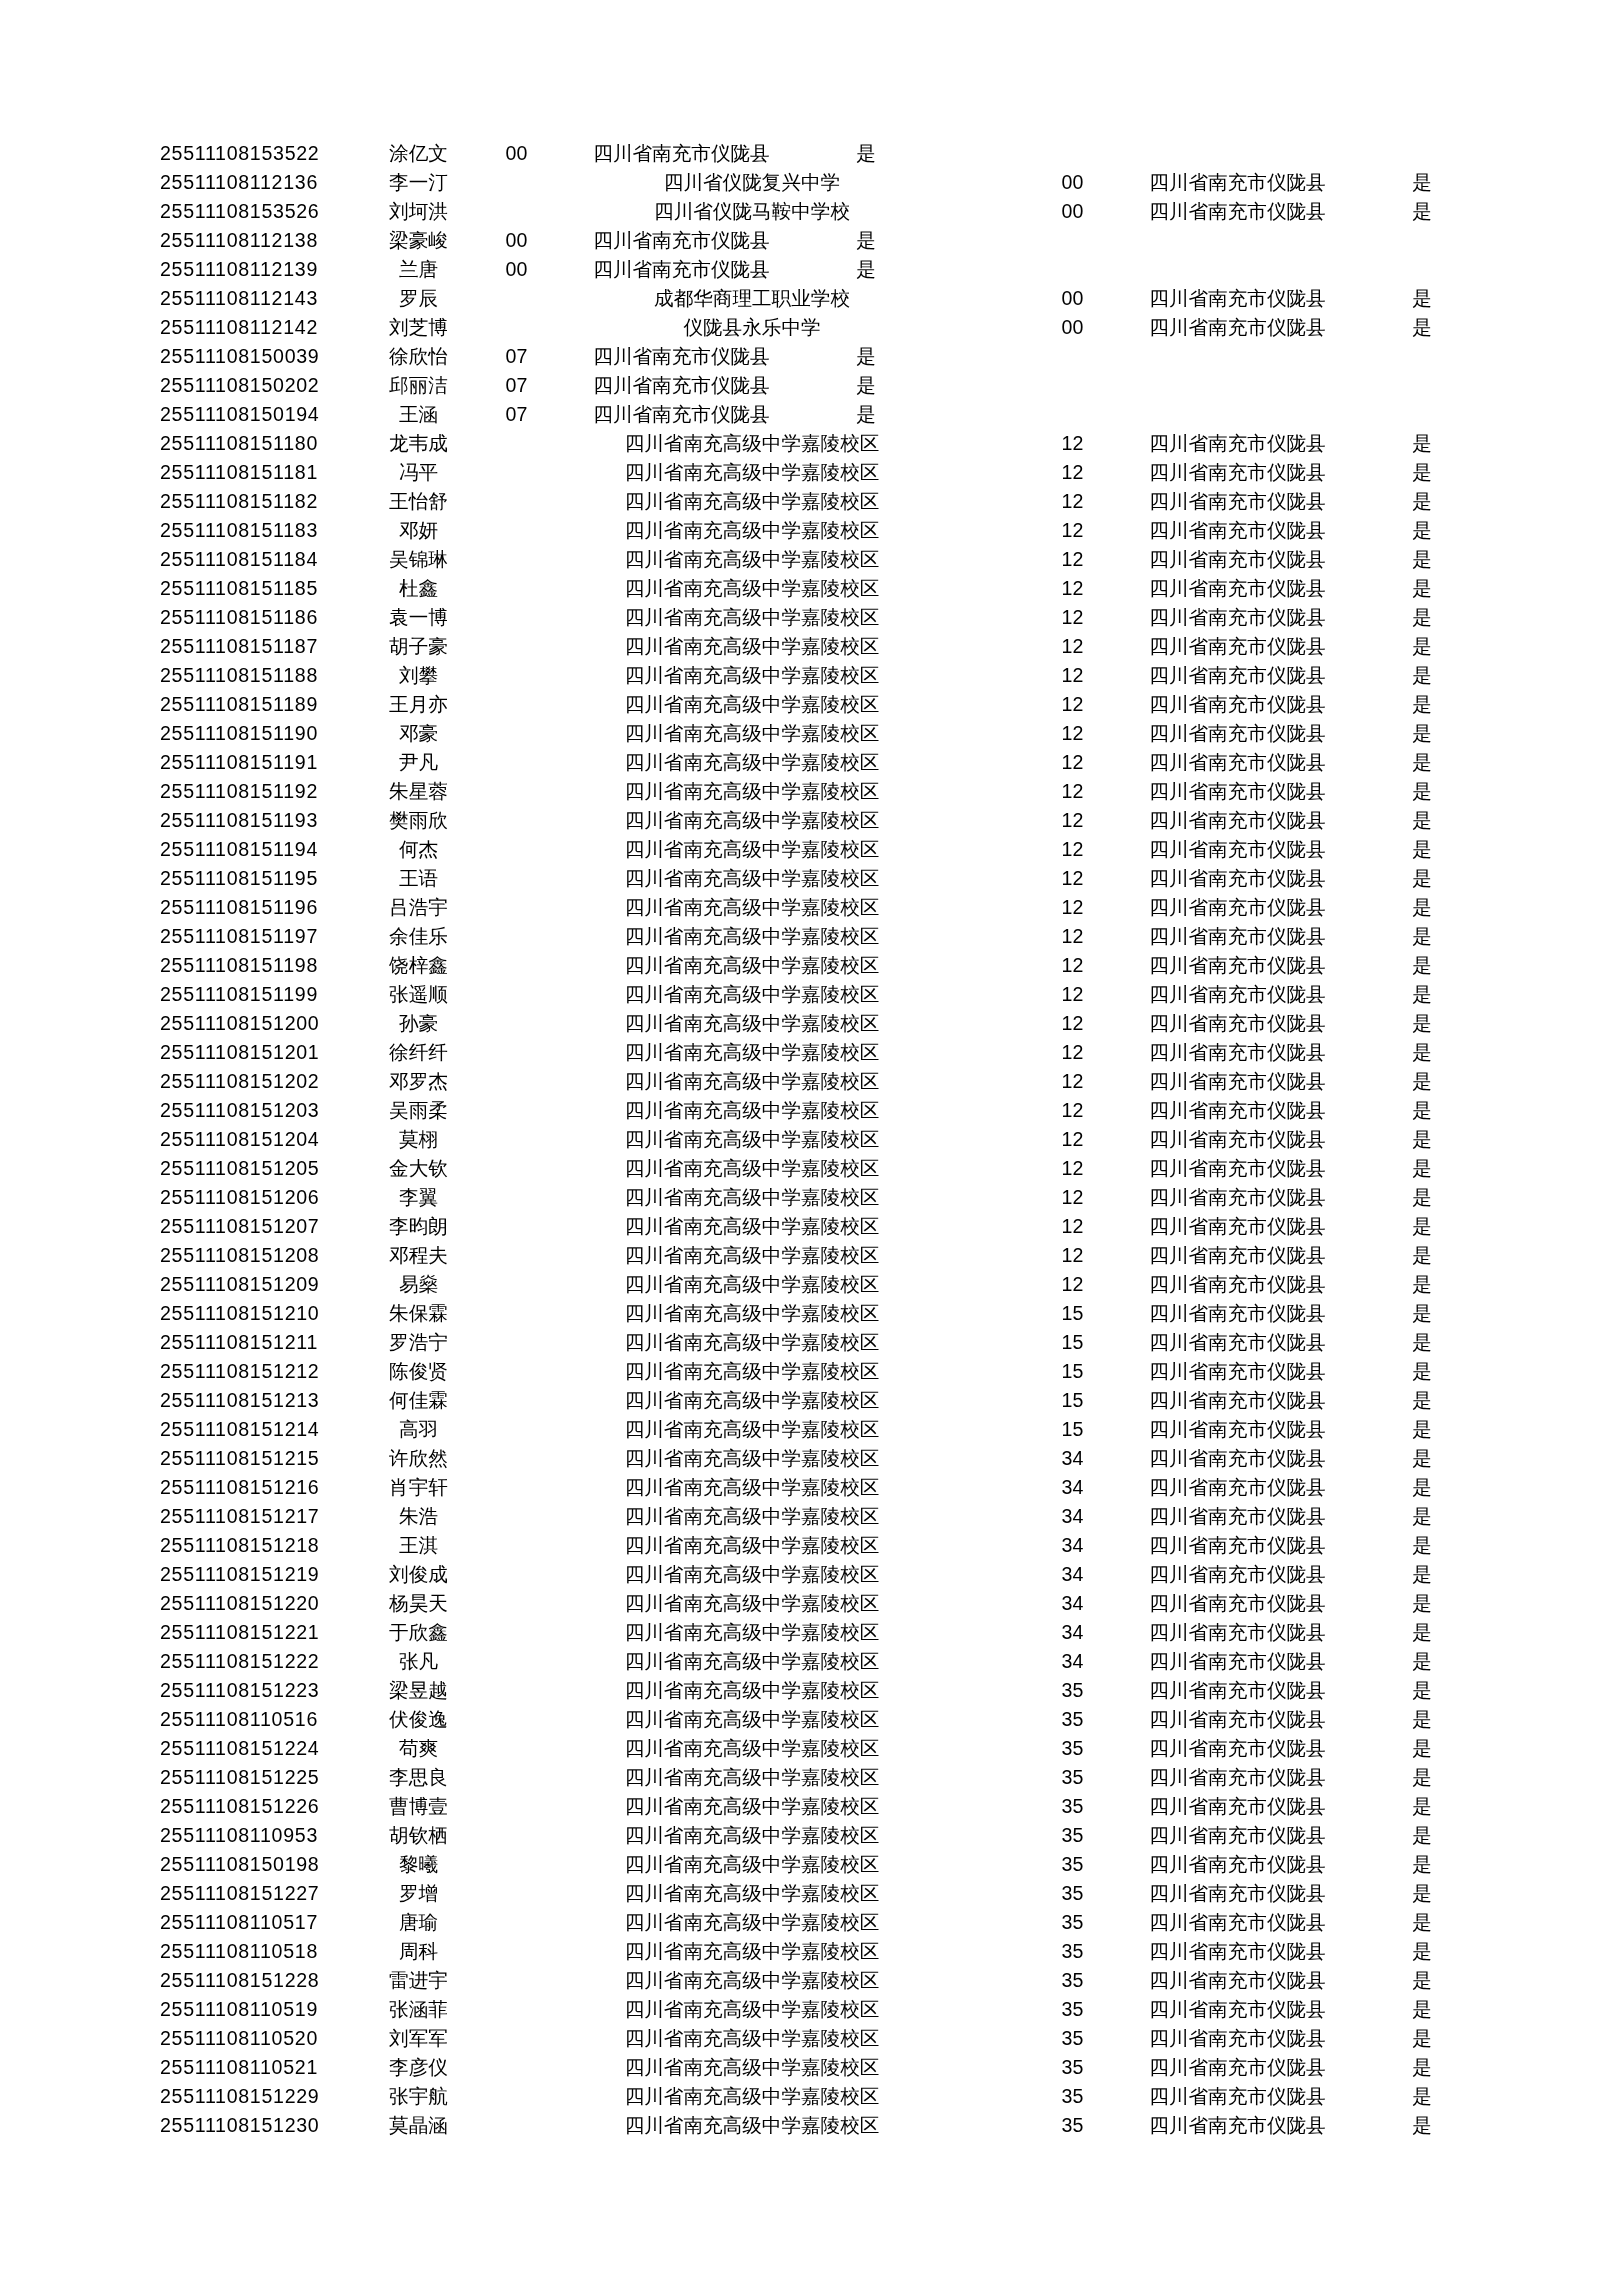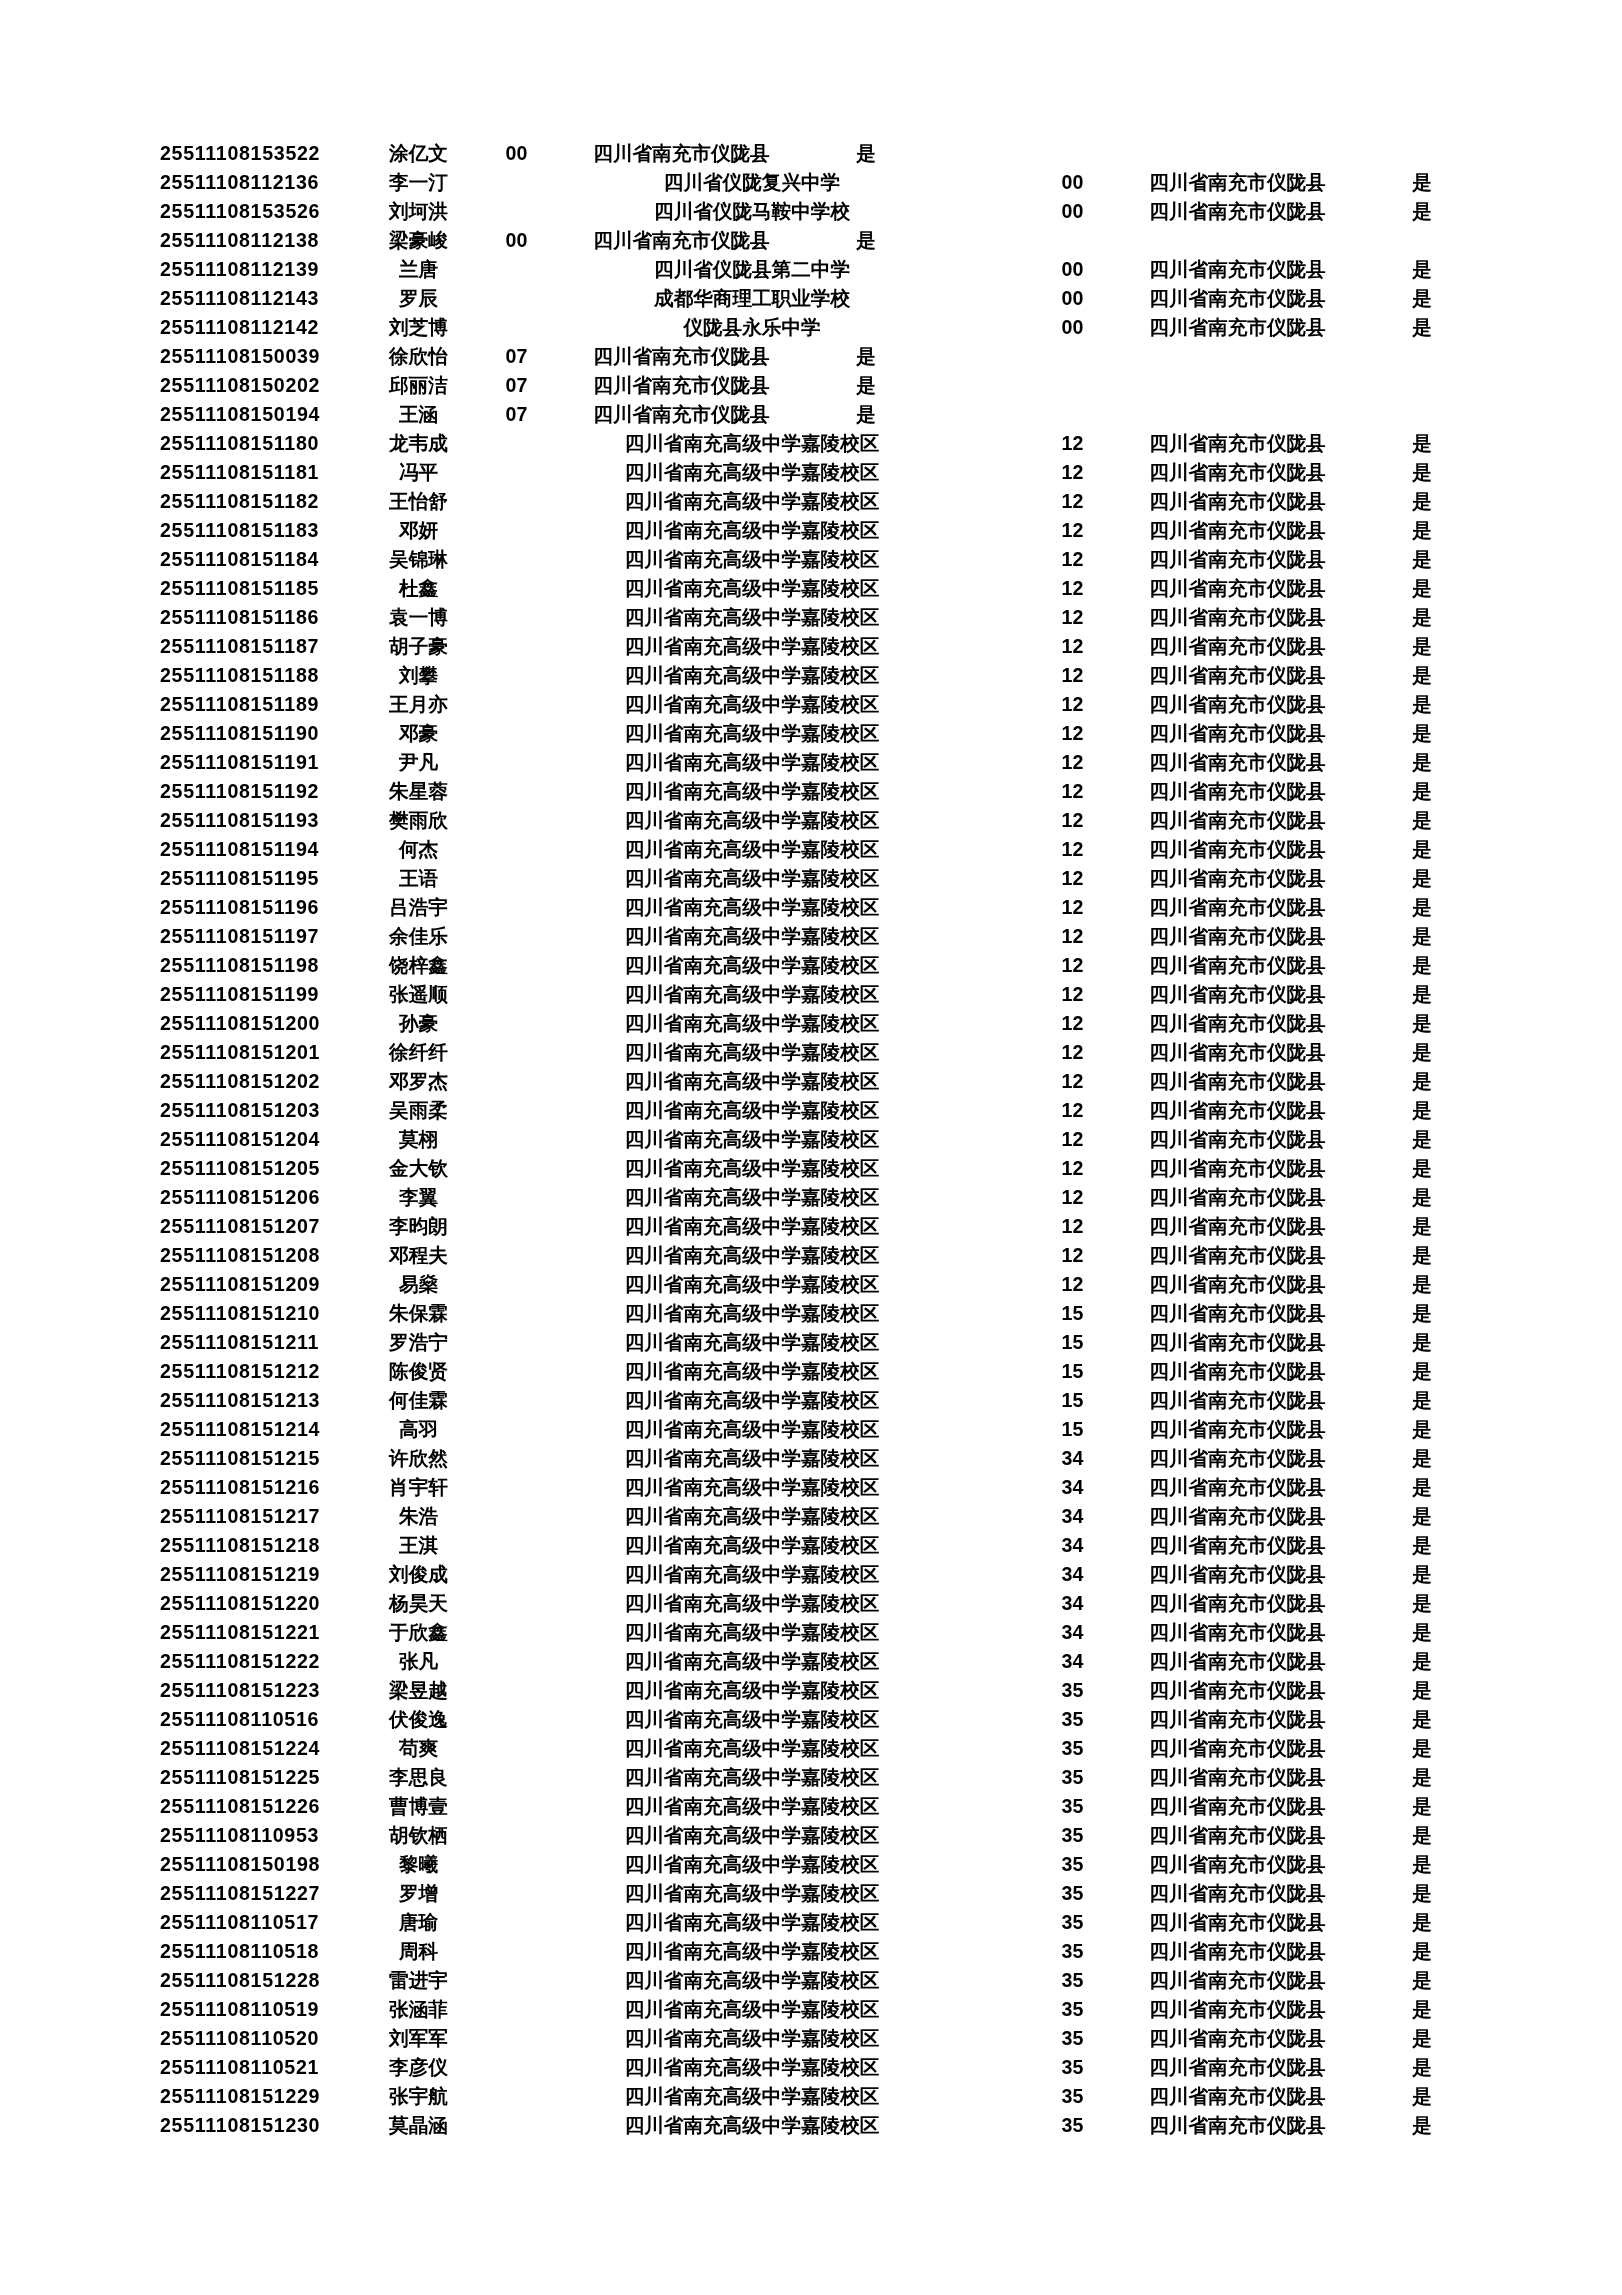--- a/index.html
+++ b/index.html
@@ -12,21 +12,20 @@
     position: relative;
     background: #ffffff;
     overflow: hidden;
   }
   .page {
     position: absolute;
     left: 0; top: 0;
     width: 1623px;
     height: 2295px;
     background: #ffffff;
-    font-weight: bold;
   }
   .records {
     position: absolute;
     left: 160px;
     top: 139px;
     width: 1325px;
   }
   .row {
     display: flex;
     flex-direction: row;
@@ -104,21 +103,20 @@
       <div class="row">
         <div class="cell c-id">25511108112138</div>
         <div class="cell c-name">梁豪峻</div>
         <div class="cell c-code">00</div>
         <div class="cell c-district">四川省南充市仪陇县</div>
         <div class="cell c-confirm">是</div>
       </div>
       <div class="row">
         <div class="cell c-id">25511108112139</div>
         <div class="cell c-name">兰唐</div>
-        <div class="cell c-school">四川省仪陇县第二中学</div>
         <div class="cell c-code">00</div>
         <div class="cell c-district">四川省南充市仪陇县</div>
         <div class="cell c-confirm">是</div>
       </div>
       <div class="row">
         <div class="cell c-id">25511108112143</div>
         <div class="cell c-name">罗辰</div>
         <div class="cell c-school">成都华商理工职业学校</div>
         <div class="cell c-code">00</div>
         <div class="cell c-district">四川省南充市仪陇县</div>

